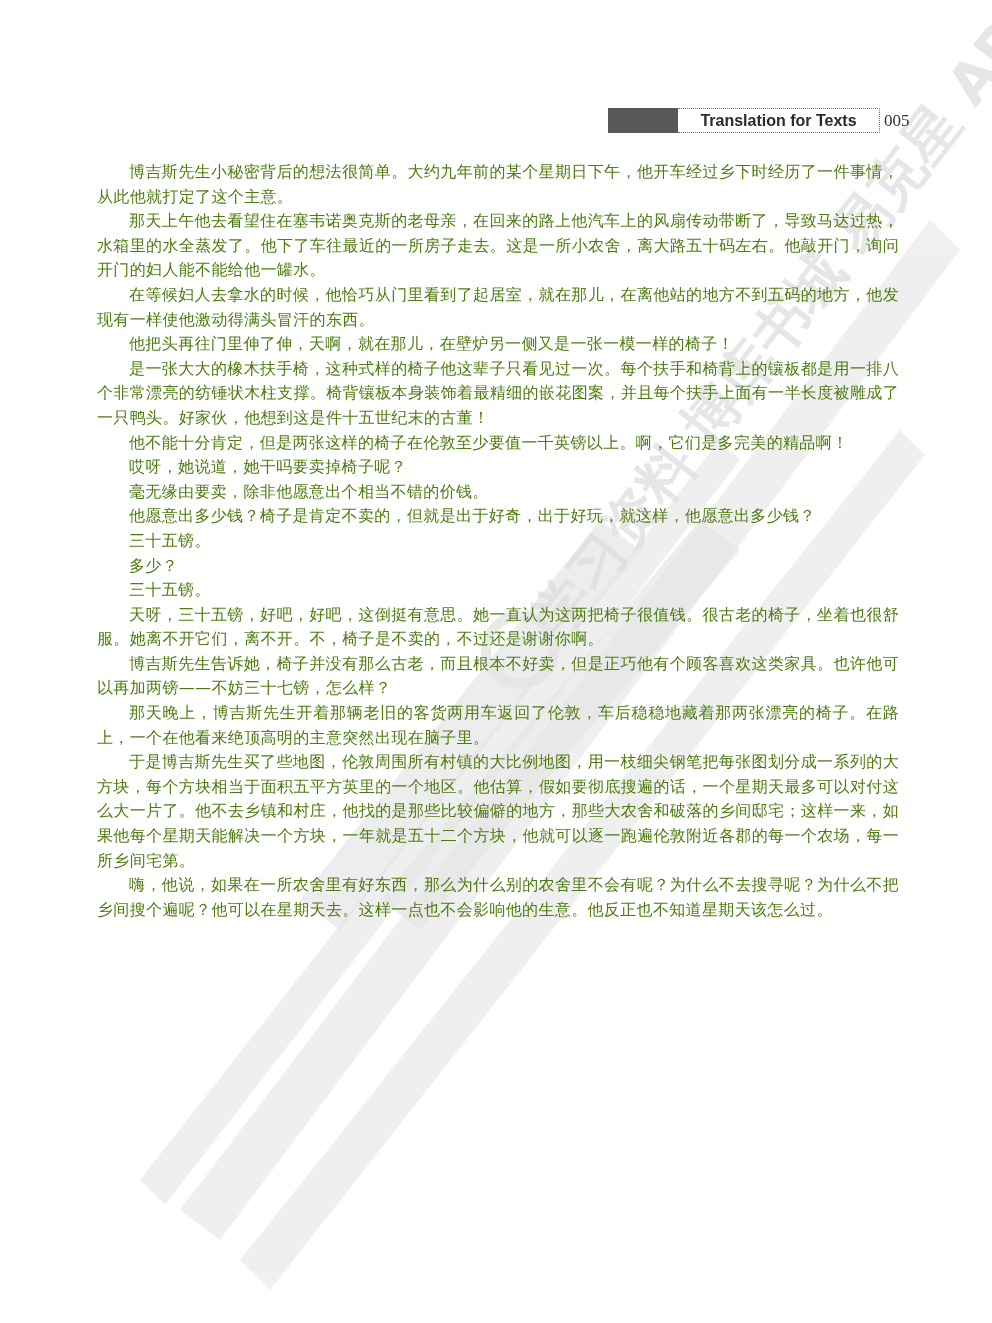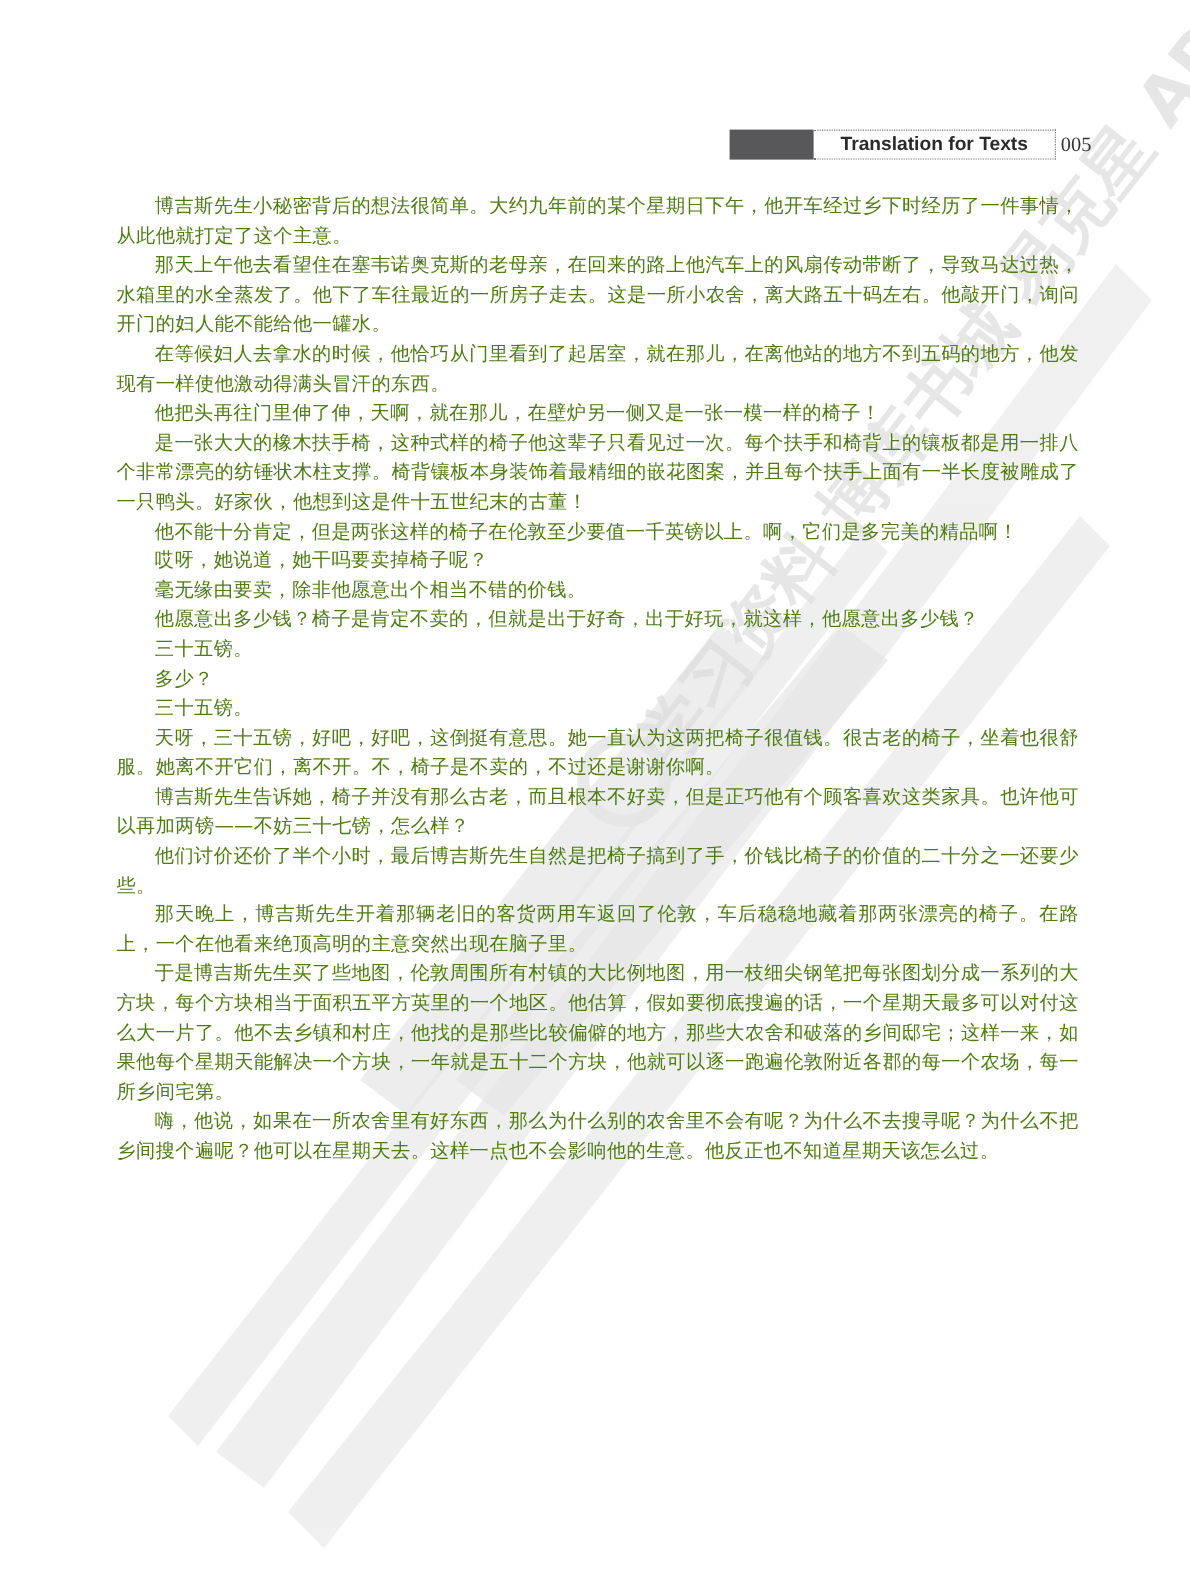--- a/index.html
+++ b/index.html
@@ -63,17 +63,16 @@
   <p class="para indent">是一张大大的橡木扶手椅，这种式样的椅子他这辈子只看见过一次。每个扶手和椅背上的镶板都是用一排八个非常漂亮的纺锤状木柱支撑。椅背镶板本身装饰着最精细的嵌花图案，并且每个扶手上面有一半长度被雕成了一只鸭头。好家伙，他想到这是件十五世纪末的古董！</p>
   <p class="para indent">他不能十分肯定，但是两张这样的椅子在伦敦至少要值一千英镑以上。啊，它们是多完美的精品啊！</p>
   <p class="para indent">哎呀，她说道，她干吗要卖掉椅子呢？</p>
   <p class="para indent">毫无缘由要卖，除非他愿意出个相当不错的价钱。</p>
   <p class="para indent">他愿意出多少钱？椅子是肯定不卖的，但就是出于好奇，出于好玩，就这样，他愿意出多少钱？</p>
   <p class="para indent">三十五镑。</p>
   <p class="para indent">多少？</p>
   <p class="para indent">三十五镑。</p>
   <p class="para indent">天呀，三十五镑，好吧，好吧，这倒挺有意思。她一直认为这两把椅子很值钱。很古老的椅子，坐着也很舒服。她离不开它们，离不开。不，椅子是不卖的，不过还是谢谢你啊。</p>
   <p class="para indent">博吉斯先生告诉她，椅子并没有那么古老，而且根本不好卖，但是正巧他有个顾客喜欢这类家具。也许他可以再加两镑——不妨三十七镑，怎么样？</p>
-  <p class="para indent">他们讨价还价了半个小时，最后博吉斯先生自然是把椅子搞到了手，价钱比椅子的价值的二十分之一还要少些。</p>
   <p class="para indent">那天晚上，博吉斯先生开着那辆老旧的客货两用车返回了伦敦，车后稳稳地藏着那两张漂亮的椅子。在路上，一个在他看来绝顶高明的主意突然出现在脑子里。</p>
   <p class="para indent">于是博吉斯先生买了些地图，伦敦周围所有村镇的大比例地图，用一枝细尖钢笔把每张图划分成一系列的大方块，每个方块相当于面积五平方英里的一个地区。他估算，假如要彻底搜遍的话，一个星期天最多可以对付这么大一片了。他不去乡镇和村庄，他找的是那些比较偏僻的地方，那些大农舍和破落的乡间邸宅；这样一来，如果他每个星期天能解决一个方块，一年就是五十二个方块，他就可以逐一跑遍伦敦附近各郡的每一个农场，每一所乡间宅第。</p>
   <p class="para indent">嗨，他说，如果在一所农舍里有好东西，那么为什么别的农舍里不会有呢？为什么不去搜寻呢？为什么不把乡间搜个遍呢？他可以在星期天去。这样一点也不会影响他的生意。他反正也不知道星期天该怎么过。</p>
 </div>
 
 </body></html>

